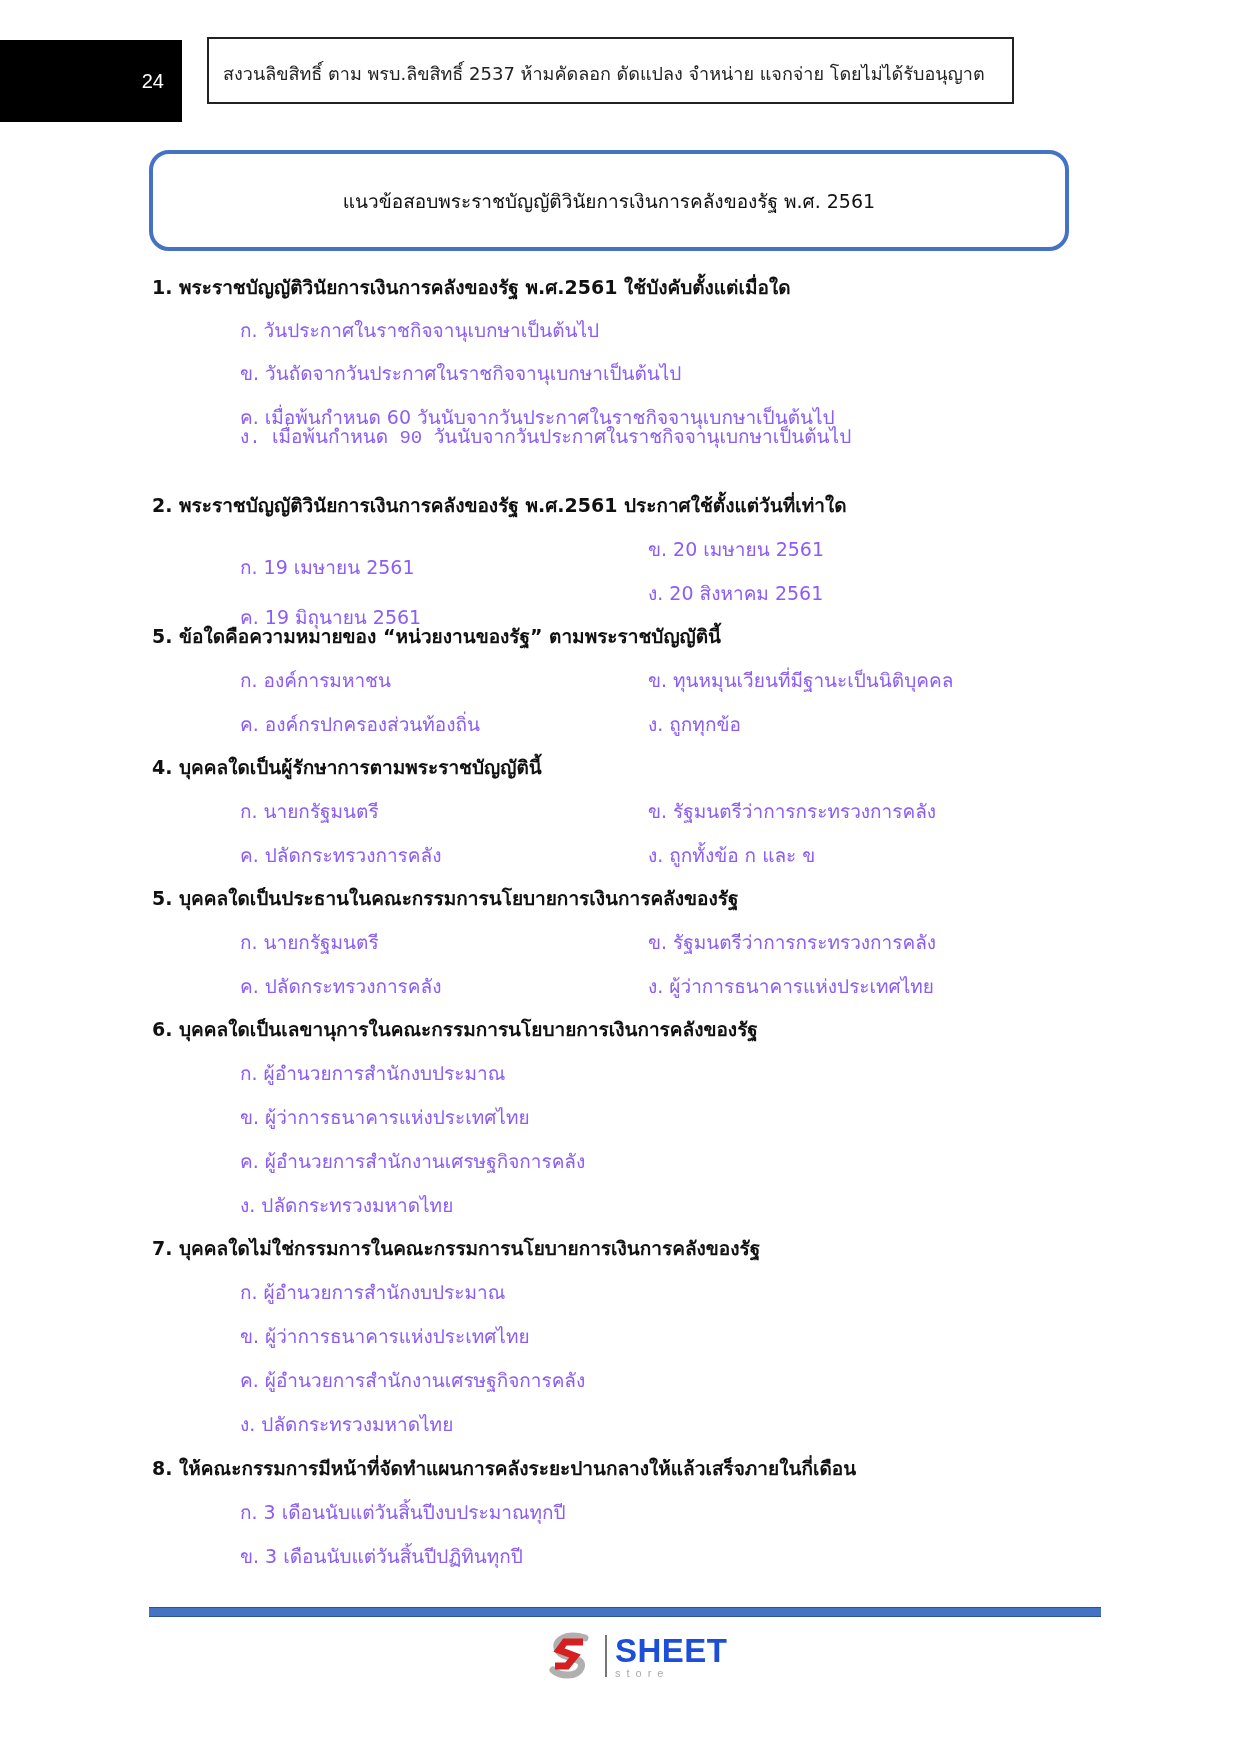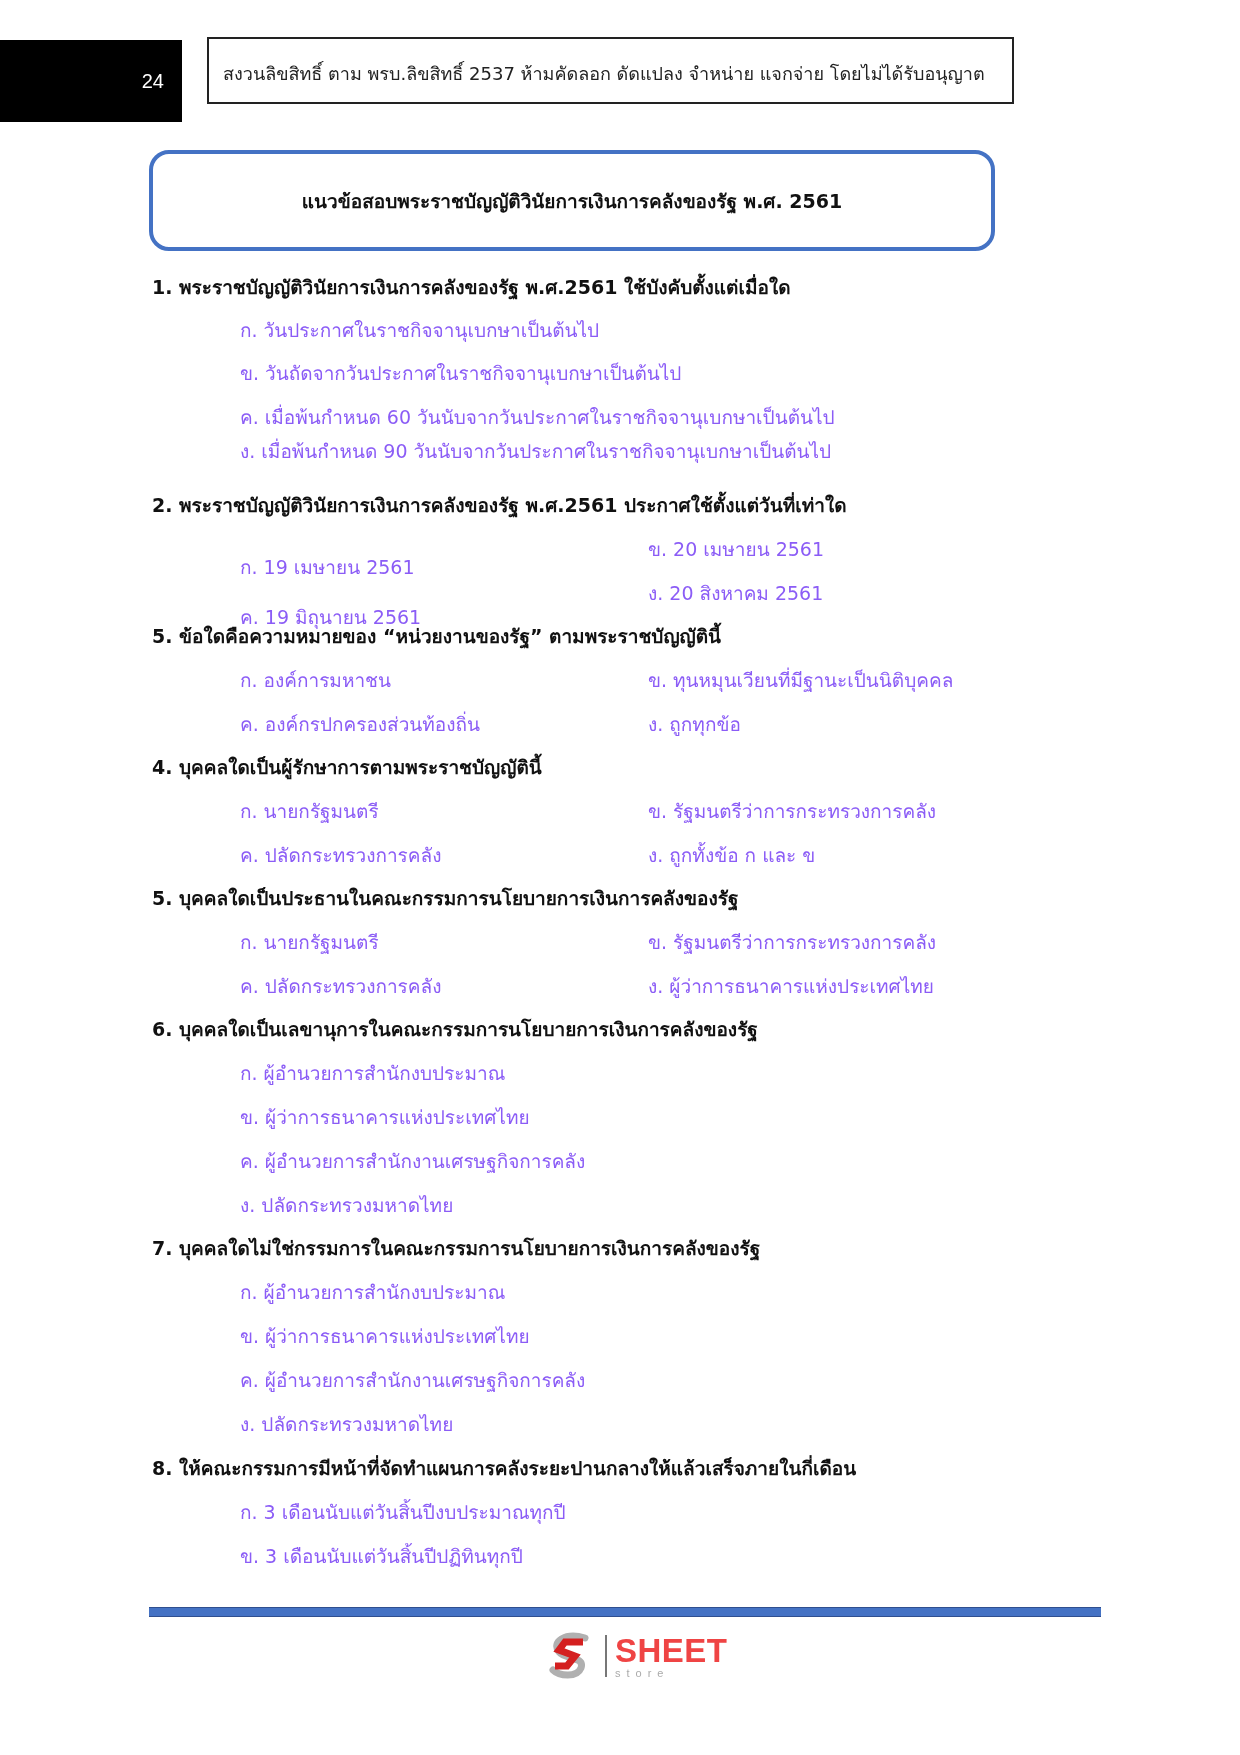--- a/index.html
+++ b/index.html
@@ -12,24 +12,24 @@
       display: flex; align-items: center; justify-content: flex-end;
       padding-right: 18px; font-size: 20px; font-family: "Liberation Sans", sans-serif;
     }
     .copyright-box {
       position: absolute; left: 207px; top: 37px; width: 807px; height: 67px;
       border: 2px solid #222; background: #fff;
       display: flex; align-items: flex-end; padding: 4px 0 14px 14px;
       font-size: 18px; color: #222; white-space: nowrap; overflow: hidden;
     }
     .title-box {
-      position: absolute; left: 149px; top: 150px; width: 846px; height: 101px;
+      position: absolute; left: 149px; top: 150px; width: 920px; height: 101px;
       border: 4px solid #4472C4; border-radius: 20px; background: #fff;
       display: flex; align-items: center; justify-content: center;
-      font-size: 19px; font-weight: bold; color: #111;
+      font-size: 19px; font-weight: normal; color: #111;
     }
 
     .question {
       position: absolute; left: 152px; font-size: 19px; font-weight: bold;
       white-space: nowrap; color: #111;
     }
     .opt {
       position: absolute; font-size: 19px; white-space: nowrap; color: #8b5cf6;
     }
     .col1 { left: 240px; }
@@ -39,42 +39,42 @@
       position: absolute; left: 149px; top: 1607px; width: 952px; height: 10px;
       background: #4472C4; border-top: 1px solid #2f4f8f; border-bottom: 1px solid #2f4f8f;
     }
     .logo {
       position: absolute; left: 545px; top: 1630px; height: 52px;
       display: flex; align-items: center; gap: 8px;
     }
     .logo-mark { width: 52px; height: 52px; }
     .logo-sep { width: 2px; height: 42px; background: #777; }
     .logo-text { display: flex; flex-direction: column; line-height: 1; }
-    .logo-main { font-family: "Liberation Sans", sans-serif; font-weight: bold; font-size: 33px; color: #ef4444; letter-spacing: 0.5px; }
+    .logo-main { font-family: "Liberation Sans", sans-serif; font-weight: bold; font-size: 33px; color: #1d4ed8; letter-spacing: 0.5px; }
     .logo-sub { font-family: "Liberation Sans", sans-serif; font-size: 11px; color: #aaa; letter-spacing: 6px; margin-top: 1px; }
   </style>
 </head>
 <body>
 
 <div class="page-num-box">
   <span>24</span>
 </div>
 <div class="copyright-box">
   <span>สงวนลิขสิทธิ์ ตาม พรบ.ลิขสิทธิ์ 2537 ห้ามคัดลอก ดัดแปลง จำหน่าย แจกจ่าย โดยไม่ได้รับอนุญาต</span>
 </div>
 
 <div class="title-box">
   <span>แนวข้อสอบพระราชบัญญัติวินัยการเงินการคลังของรัฐ พ.ศ. 2561</span>
 </div>
 
 <div class="question" style="top:272px;">1. พระราชบัญญัติวินัยการเงินการคลังของรัฐ พ.ศ.2561 ใช้บังคับตั้งแต่เมื่อใด</div>
 <div class="opt col1" style="top:315px;">ก. วันประกาศในราชกิจจานุเบกษาเป็นต้นไป</div>
 <div class="opt col1" style="top:358px;">ข. วันถัดจากวันประกาศในราชกิจจานุเบกษาเป็นต้นไป</div>
 <div class="opt col1" style="top:402px;">ค. เมื่อพ้นกำหนด 60 วันนับจากวันประกาศในราชกิจจานุเบกษาเป็นต้นไป</div>
-<div class="opt col1" style="top:436px;">ง. เมื่อพ้นกำหนด 90 วันนับจากวันประกาศในราชกิจจานุเบกษาเป็นต้นไป</div>
+<div class="opt col1" style="top:421px;font-family:Liberation Mono, monospace;">ง. เมื่อพ้นกำหนด 90 วันนับจากวันประกาศในราชกิจจานุเบกษาเป็นต้นไป</div>
 
 <div class="question" style="top:490px;">2. พระราชบัญญัติวินัยการเงินการคลังของรัฐ พ.ศ.2561 ประกาศใช้ตั้งแต่วันที่เท่าใด</div>
 <div class="opt col1" style="top:552px;">ก. 19 เมษายน 2561</div>
 <div class="opt col2" style="top:534px;">ข. 20 เมษายน 2561</div>
 <div class="opt col1" style="top:602px;">ค. 19 มิถุนายน 2561</div>
 <div class="opt col2" style="top:578px;">ง. 20 สิงหาคม 2561</div>
 
 <div class="question" style="top:621px;">5. ข้อใดคือความหมายของ “หน่วยงานของรัฐ” ตามพระราชบัญญัตินี้</div>
 <div class="opt col1" style="top:665px;">ก. องค์การมหาชน</div>
 <div class="opt col2" style="top:665px;">ข. ทุนหมุนเวียนที่มีฐานะเป็นนิติบุคคล</div>

